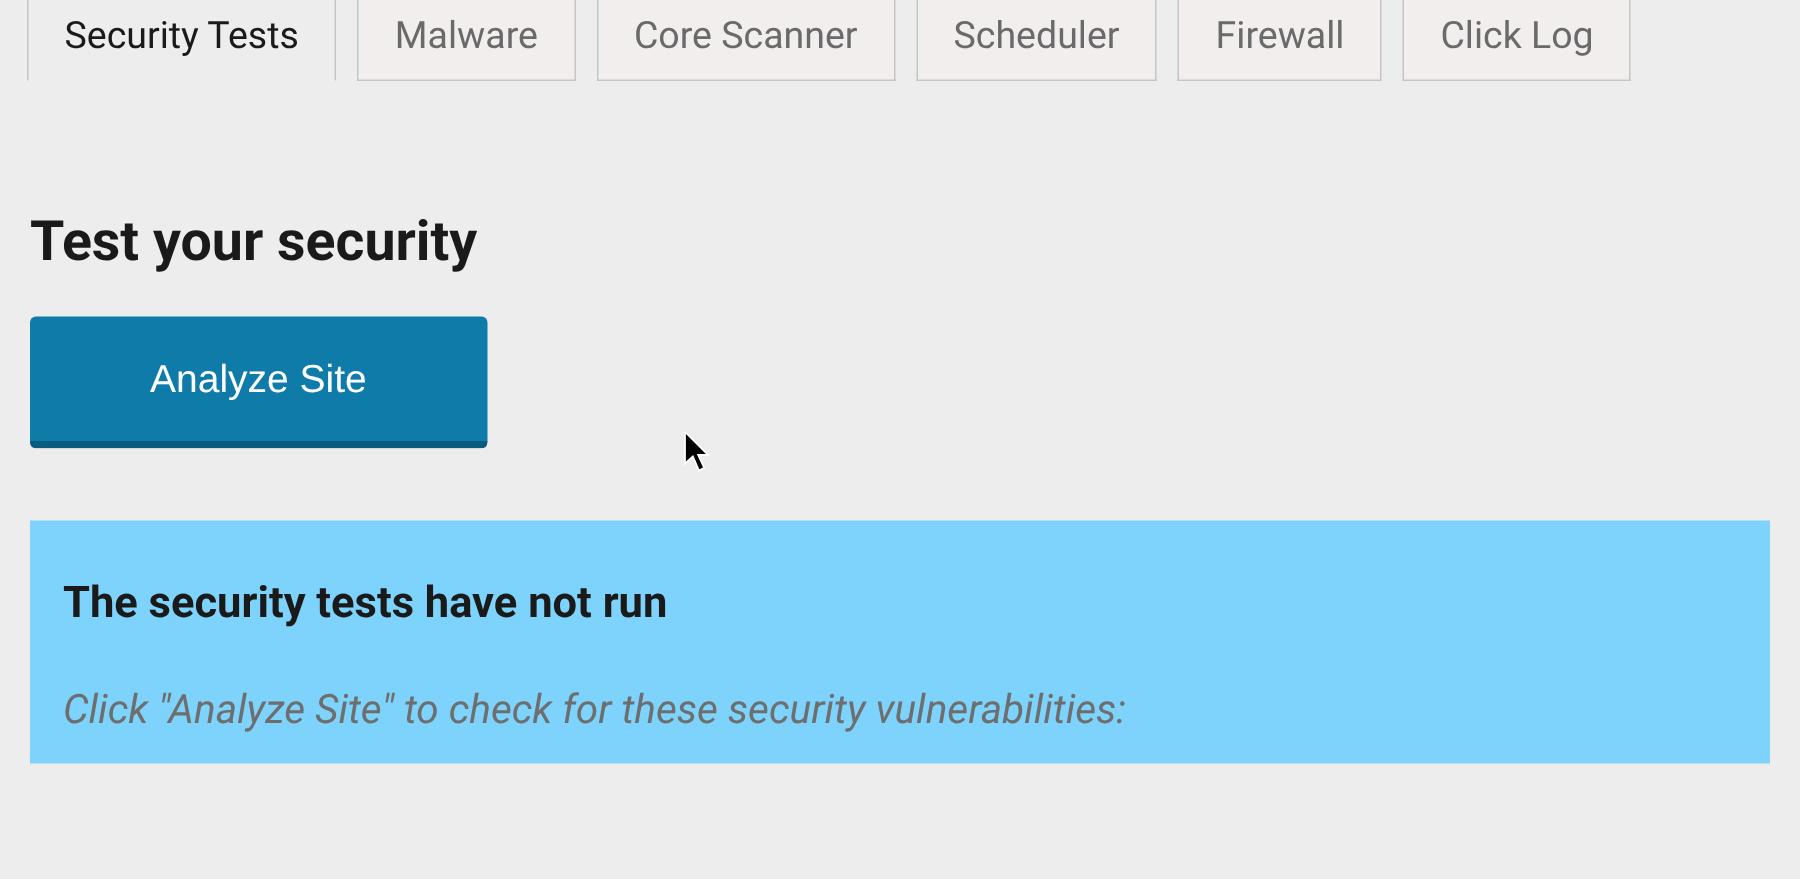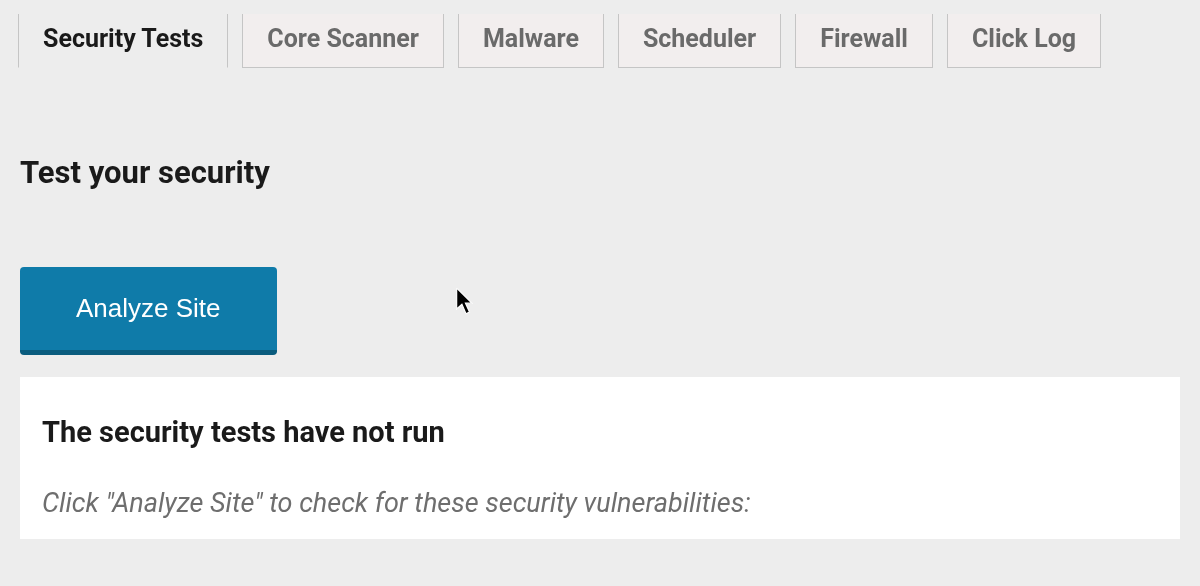--- a/index.html
+++ b/index.html
@@ -20,62 +20,61 @@
       gap: 14px;
       padding-left: 18px;
       padding-top: 0;
     }
     .tab {
       background: #f2eeee;
       border: 1px solid #c5c5c5;
       border-top: none;
       padding: 10px 24px 14px 24px;
       font-size: 25px;
-      font-weight: 700;
+      font-weight: 400;
       color: #6a6a6a;
       cursor: pointer;
       white-space: nowrap;
-      margin-top: 14px;
     }
     .tab.active {
       background: #ededed;
       color: #1a1a1a;
       border-bottom: 1px solid #ededed;
       border-left: 1px solid #c5c5c5;
       border-right: 1px solid #c5c5c5;
     }
     .tab.last-partial {
       overflow: hidden;
       flex-shrink: 0;
     }
     .content {
       padding: 28px 20px 0 20px;
     }
     .heading {
-      font-size: 31px;
+      font-size: 37px;
       font-weight: 700;
       color: #1a1a1a;
       margin-top: 58px;
-      margin-bottom: 76px;
+      margin-bottom: 28px;
     }
     .analyze-btn {
       background: #0f7ba9;
       color: #fff;
       border: none;
       border-bottom: 5px solid #0a5c7e;
       border-radius: 4px;
-      padding: 26px 56px;
+      padding: 26px 80px;
       font-size: 26px;
       font-weight: 400;
       cursor: pointer;
       display: inline-block;
     }
     .panel {
-      background: #ffffff;
-      margin-top: 22px;
+      background: #7dd3fc;
+      margin-top: 48px;
       padding: 38px 22px 20px 22px;
       width: 100%;
     }
     .panel-title {
       font-size: 29px;
       font-weight: 700;
       color: #1a1a1a;
       margin-bottom: 38px;
     }
     .panel-desc {
@@ -91,22 +90,22 @@
       width: 20px;
       height: 28px;
       pointer-events: none;
     }
   </style>
 </head>
 <body>
 
 <div class="tabs">
   <div class="tab active">Security Tests</div>
+  <div class="tab">Malware</div>
   <div class="tab">Core Scanner</div>
-  <div class="tab">Malware</div>
   <div class="tab">Scheduler</div>
   <div class="tab">Firewall</div>
   <div class="tab last-partial">Click Log</div>
 </div>
 
 <div class="content">
   <h1 class="heading">Test your security</h1>
   <button class="analyze-btn">Analyze Site</button>
 
   <div class="panel">

